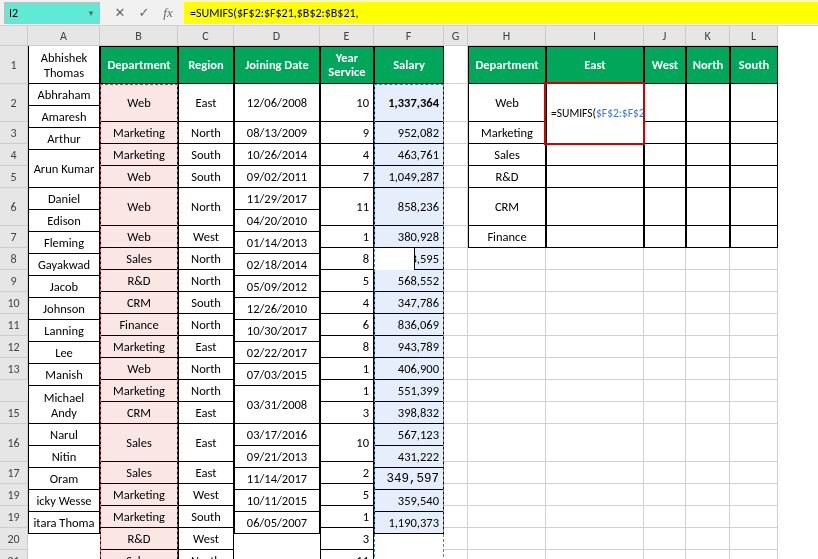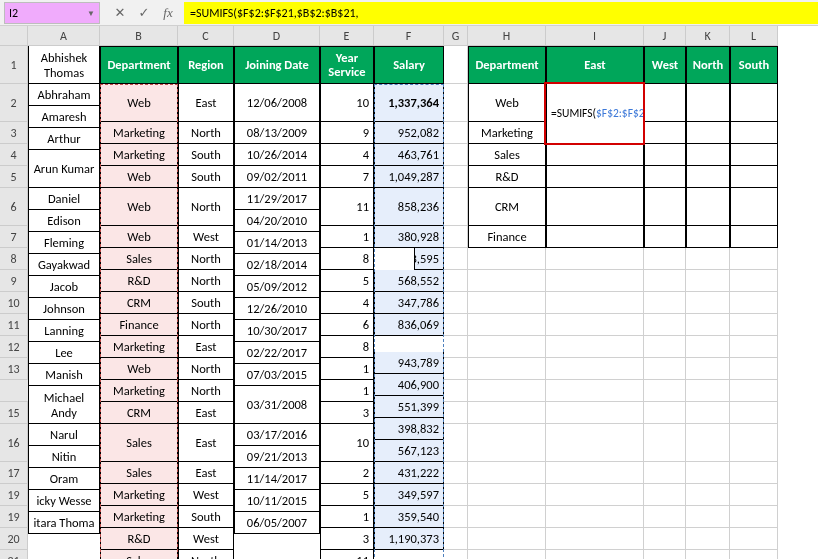--- a/index.html
+++ b/index.html
@@ -1,21 +1,21 @@
 <!DOCTYPE html>
 <html><head>
 <meta charset="utf-8">
 <style>
 * { box-sizing: border-box; margin: 0; padding: 0; font-family: Calibri, Arial, sans-serif; }
 body { background: #fff; font-size: 13px; }
 .app { width: 818px; height: 559px; position: relative; overflow: hidden; }
 
 
 .fbar { display: flex; align-items: center; height: 26px; border-bottom: 1px solid #d0d0d0; background: #f1f1f1; }
-.namebox { width: 96px; height: 22px; margin: 0 4px; border: 1px solid #bdbdbd; background: #f0abfc; display: flex; align-items: center; justify-content: space-between; padding: 0 4px; font-size: 12px; }
+.namebox { width: 96px; height: 22px; margin: 0 4px; border: 1px solid #bdbdbd; background: #5eead4; display: flex; align-items: center; justify-content: space-between; padding: 0 4px; font-size: 12px; }
 .namebox .dd { color: #666; font-size: 8px; }
 .fx-icons { display: flex; align-items: center; gap: 8px; padding: 0 8px; color: #666; }
 .fx-icons .ic { width: 16px; text-align: center; font-size: 13px; }
 .fx-label { font-style: italic; font-family: 'Times New Roman', serif; font-size: 13px; }
 .formula-input { flex: 1; height: 22px; border: none; background: #ffff00; padding: 0 6px; font-size: 12px; display: flex; align-items: center; }
 
 
 .sheet { position: relative; }
 .corner { position: absolute; left: 0; top: 0; width: 28px; height: 20px; background: #e6e6e6; border-right: 1px solid #ccc; border-bottom: 1px solid #ccc; }
 .colheads { position: absolute; left: 28px; top: 0; display: flex; height: 20px; }
@@ -226,27 +226,27 @@
           <div class="cell data dataF right" style="height: 38px; font-weight: bold;">1,337,364</div>
           <div class="cell data dataF right" style="height: 22px;">952,082</div>
           <div class="cell data dataF right" style="height: 22px;">463,761</div>
           <div class="cell data dataF right" style="height: 22px;">1,049,287</div>
           <div class="cell data dataF right" style="height: 38px;">858,236</div>
           <div class="cell data dataF right" style="height: 22px;">380,928</div>
           <div class="cell data dataF right" style="height: 22px; margin-left: 40px;">1,063,595</div>
           <div class="cell data dataF right" style="height: 22px;">568,552</div>
           <div class="cell data dataF right" style="height: 22px;">347,786</div>
           <div class="cell data dataF right" style="height: 22px;">836,069</div>
-          <div class="cell data dataF right" style="height: 22px; margin-top: 16px;">943,789</div>
+          <div class="cell data dataF right" style="height: 22px;">943,789</div>
           <div class="cell data dataF right" style="height: 22px;">406,900</div>
           <div class="cell data dataF right" style="height: 22px;">551,399</div>
           <div class="cell data dataF right" style="height: 22px;">398,832</div>
           <div class="cell data dataF right" style="height: 22px;">567,123</div>
           <div class="cell data dataF right" style="height: 22px;">431,222</div>
-          <div class="cell data dataF right" style="height: 22px;">349,597</div>
+          <div class="cell data dataF right" style="height: 22px; font-family: Liberation Mono, monospace;">349,597</div>
           <div class="cell data dataF right" style="height: 22px;">359,540</div>
           <div class="cell data dataF right" style="height: 22px;">1,190,373</div>
         </div>
         <div class="col" style="width: 24px;">
           <div class="cell" style="height: 38px;"></div>
           <div class="cell" style="height: 38px;"></div>
           <div class="cell" style="height: 22px;"></div>
           <div class="cell" style="height: 22px;"></div>
           <div class="cell" style="height: 22px;"></div>
           <div class="cell" style="height: 38px;"></div>

